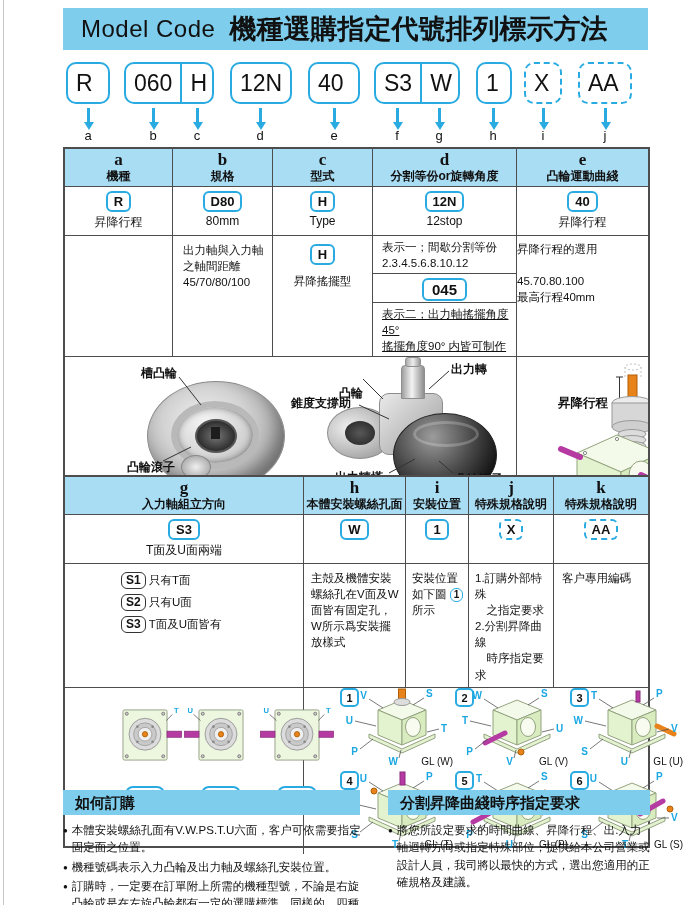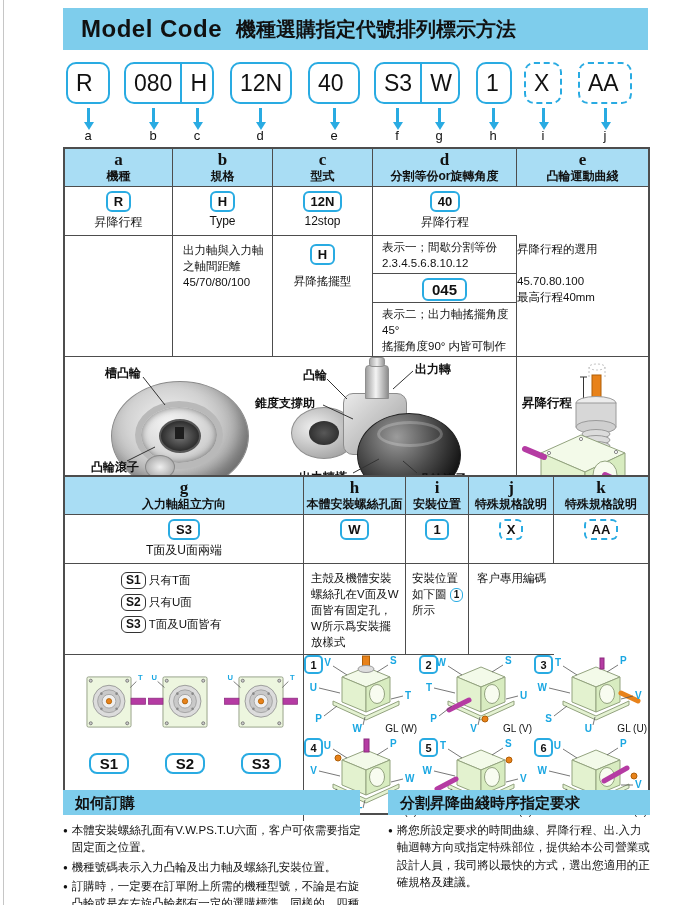--- a/index.html
+++ b/index.html
@@ -4,22 +4,22 @@
 <style>
   * { margin:0; padding:0; box-sizing:border-box; }
   body { background:#fff; }
   .page { position:relative; width:700px; height:905px; background:#fff;
           font-family:"Liberation Sans","DejaVu Sans",sans-serif; color:#111; overflow:hidden; }
   .page-edge { position:absolute; left:3px; top:0; width:1px; height:905px; background:#c6c6c6; }
 
   
   .banner { position:absolute; left:63px; top:8px; width:585px; height:42px; background:#7ecdec;
             display:flex; align-items:center; padding-left:18px; gap:14px; }
-  .banner .en { font-size:24px; font-weight:700; letter-spacing:.5px; }
-  .banner .zh { font-size:20px; font-weight:bold; }
+  .banner .en { font-size:24px; font-weight:400; letter-spacing:.5px; }
+  .banner .zh { font-size:27px; font-weight:bold; }
 
   
   .mc-box { position:absolute; top:62px; height:42px; border:2.5px solid #29abe2; border-radius:10px;
             display:flex; align-items:stretch; background:#fff; }
   .mc-box.dashed { border-style:dashed; }
   .mc-seg { display:flex; align-items:center; justify-content:center; font-size:23px; font-weight:500; padding:0 8px; }
   .mc-seg + .mc-seg { border-left:2.5px solid #29abe2; }
   .arrow { position:absolute; top:108px; width:3px; height:14px; background:#29abe2; }
   .arrow::after { content:""; position:absolute; top:100%; left:50%; transform:translateX(-50%);
                   border:5px solid transparent; border-top:8px solid #29abe2; }
@@ -32,36 +32,36 @@
   .chip.big { font-size:15px; padding:0 8px; line-height:19px; }
   .chip.small { font-size:10px; line-height:12px; padding:0 3px; border-width:1.5px; }
   .chip-dark { display:inline-block; border:1.5px solid #333; border-radius:6px; padding:0 4px;
                font-weight:bold; font-size:12px; line-height:15px; background:#fff; }
 
   
   .tbl { position:absolute; left:63px; width:587px; border:2px solid #4d4d4d; background:#fff; }
   .grid { display:grid; }
   .cell { border-right:1.5px solid #4d4d4d; border-bottom:1.5px solid #4d4d4d; position:relative; }
   .cell.last { border-right:none; }
-  .cell.bottomless { border-bottom:none; }
+  .cell.bottomless { border-bottom:none;margin-left:36px; }
   .hcell { background:#a9ddf4; text-align:center; padding:2px 0 3px; }
   .hletter { font-family:"Liberation Serif","DejaVu Serif",serif; font-weight:bold; font-size:17px; line-height:18px; display:block; }
   .hlabel { font-size:12px; font-weight:bold; display:block; line-height:14px; }
   .ccell { text-align:center; padding:4px 2px; }
   .ccell .sub { display:block; font-size:12px; margin-top:2px; }
   .txt { font-size:11.5px; line-height:1.4; }
   .pre { white-space:pre-line; }
 
   .t1-cols { grid-template-columns:108px 100px 100px 144px 1fr; }
   .t1-photo-cols { grid-template-columns:452px 1fr; }
   .t2-cols { grid-template-columns:239px 102px 63px 85px 1fr; }
   .t2-diag-cols { grid-template-columns:239px 1fr; }
 
   .dsub { border-bottom:1.2px solid #4d4d4d; }
-  .dsub:last-child { border-bottom:none; }
+  .dsub:last-child { border-bottom:none;text-decoration:underline; }
 
   
   .photo-cell { height:144px; overflow:hidden; }
   .ph-label { position:absolute; font-size:12px; font-weight:600; background:transparent; white-space:nowrap; }
   .cam-part { position:absolute; border-radius:50%; }
 
   
   .sec-banner { position:absolute; top:790px; height:25px; background:#7ecdec; font-size:15px;
                 font-weight:bold; line-height:25px; padding-left:12px; }
   .bullets { position:absolute; top:822px; font-size:11.5px; line-height:1.5; }
@@ -86,21 +86,21 @@
 
   <div class="banner">
     <span class="en">Model Code</span>
     <span class="zh">機種選購指定代號排列標示方法</span>
   </div>
 
   <div class="mc-box" style="left:66px;width:44px">
     <span class="mc-seg">R</span>
   </div>
   <div class="mc-box" style="left:124px;width:90px">
-    <span class="mc-seg" style="flex:1.8">080</span>
+    <span class="mc-seg" style="flex:1.8">060</span>
     <span class="mc-seg" style="flex:1">H</span>
   </div>
   <div class="mc-box" style="left:230px;width:62px">
     <span class="mc-seg">12N</span>
   </div>
   <div class="mc-box" style="left:308px;width:52px">
     <span class="mc-seg">40</span>
   </div>
   <div class="mc-box" style="left:374px;width:86px">
     <span class="mc-seg">S3</span>
@@ -161,20 +161,24 @@
         <span class="hlabel">凸輪運動曲綫</span>
       </div>
     </div>
 
     <div class="grid t1-cols">
       <div class="cell ccell">
         <span class="chip">R</span>
         <span class="sub">昇降行程</span>
       </div>
       <div class="cell ccell">
+        <span class="chip">D80</span>
+        <span class="sub">80mm</span>
+      </div>
+      <div class="cell ccell">
         <span class="chip">H</span>
         <span class="sub">Type</span>
       </div>
       <div class="cell ccell">
         <span class="chip">12N</span>
         <span class="sub">12stop</span>
       </div>
       <div class="cell ccell last">
         <span class="chip">40</span>
         <span class="sub">昇降行程</span>
@@ -227,21 +231,21 @@
           <line x1="62" y1="104" x2="90" y2="90" stroke="#333" stroke-width="1"></line>
           <line x1="262" y1="22" x2="282" y2="42" stroke="#333" stroke-width="1"></line>
           <line x1="258" y1="48" x2="288" y2="62" stroke="#333" stroke-width="1"></line>
           <line x1="348" y1="14" x2="328" y2="32" stroke="#333" stroke-width="1"></line>
           <line x1="288" y1="116" x2="314" y2="102" stroke="#333" stroke-width="1"></line>
           <line x1="352" y1="116" x2="338" y2="104" stroke="#333" stroke-width="1"></line>
         </svg>
 
         <span class="ph-label" style="left:40px;top:8px">槽凸輪</span>
         <span class="ph-label" style="left:26px;top:102px">凸輪滾子</span>
-        <span class="ph-label" style="left:238px;top:10px">凸輪</span>
+        <span class="ph-label" style="left:238px;top:28px">凸輪</span>
         <span class="ph-label" style="left:190px;top:38px">錐度支撐助</span>
         <span class="ph-label" style="left:350px;top:4px">出力轉</span>
         <span class="ph-label" style="left:234px;top:112px">出力轉塔</span>
         <span class="ph-label" style="left:354px;top:114px">凸輪滾子</span>
       </div>
       <div class="cell last bottomless photo-cell">
         <svg width="133" height="144" viewBox="0 0 133 144" style="position:absolute;left:0;top:0">
           <ellipse cx="80" cy="10" rx="8" ry="3" fill="none" stroke="#c2c2c2" stroke-dasharray="2,2"></ellipse>
           <line x1="72" y1="10" x2="72" y2="20" stroke="#c2c2c2" stroke-dasharray="2,2"></line>
           <line x1="88" y1="10" x2="88" y2="20" stroke="#c2c2c2" stroke-dasharray="2,2"></line>
@@ -329,20 +333,24 @@
       </div>
       <div class="cell txt" style="padding:6px 5px 4px 7px">主殻及機體安裝螺絲孔在V面及W面皆有固定孔，W所示爲安裝擺放樣式</div>
       <div class="cell txt" style="padding:6px 2px 4px 6px">
         <div>安裝位置</div>
         <div>
           <span>如下圖</span>
           <span class="chip small">1</span>
         </div>
         <div>所示</div>
       </div>
+      <div class="cell txt pre" style="padding:6px 2px 4px 6px">1.訂購外部特殊
+　之指定要求
+2.分割昇降曲線
+　時序指定要求</div>
       <div class="cell last txt" style="padding:6px 2px 4px 8px">客户專用編碼</div>
     </div>
 
     <div class="grid t2-diag-cols" style="height:158px">
       <div class="cell bottomless">
         <div class="s-row">
 
           <div class="s-diag">
             <svg width="76" height="66" viewBox="0 0 100 86">
               <rect x="21" y="10" width="58" height="66" rx="2" fill="#edf6df" stroke="#7c8a6c"></rect>

